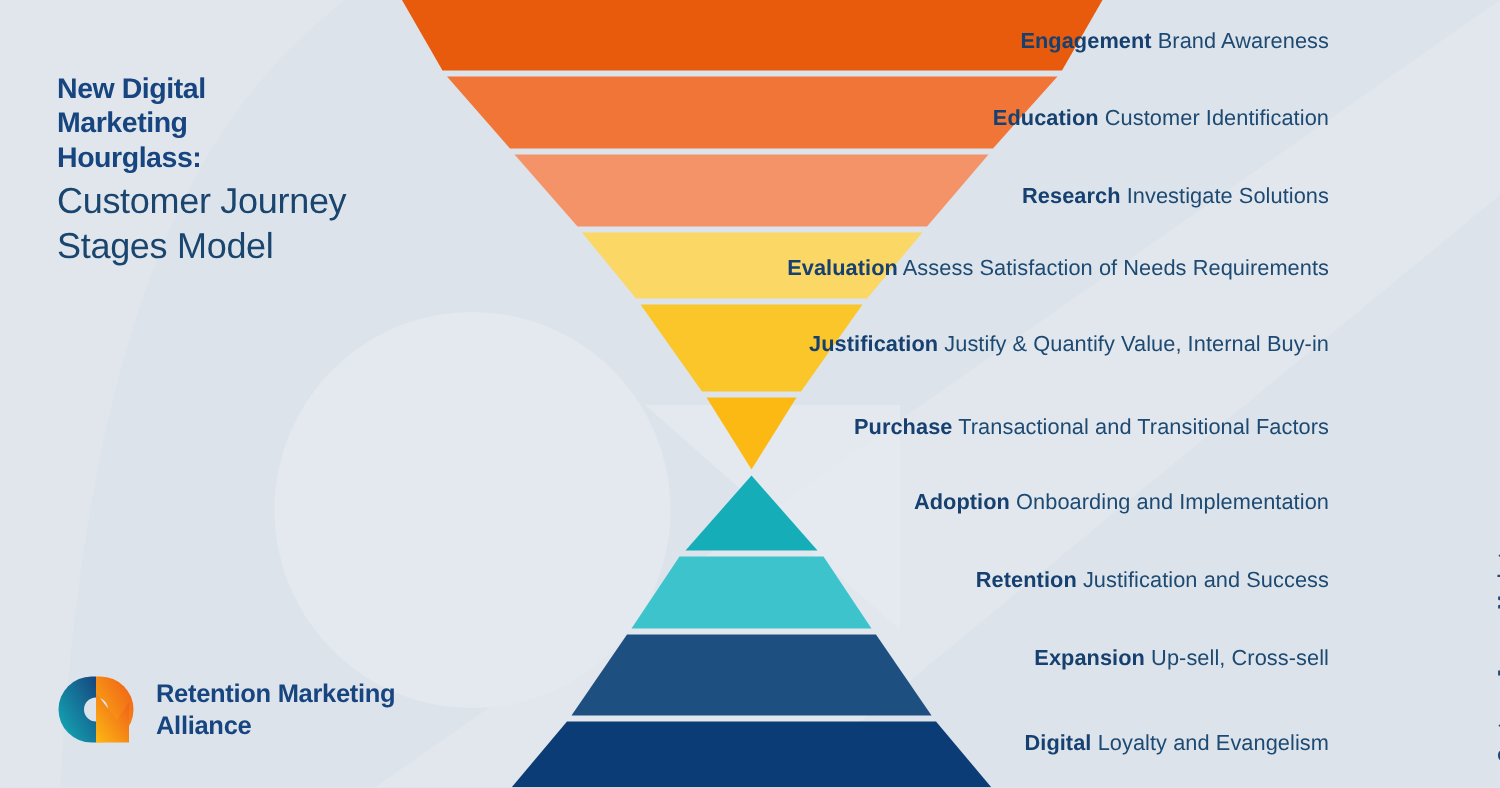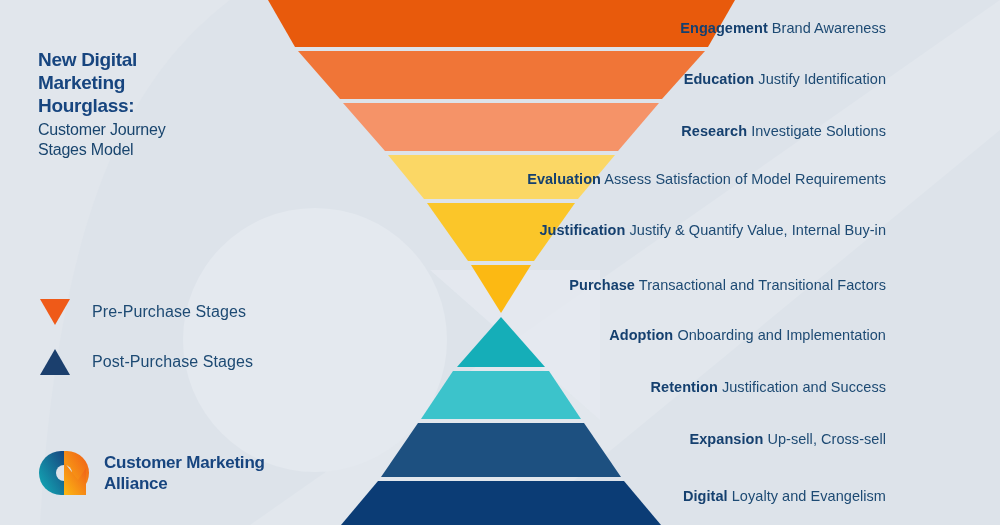--- a/index.html
+++ b/index.html
@@ -45,21 +45,21 @@
   }
   .title-strong {
     font-size: 19px;
     font-weight: 700;
     line-height: 1.22;
     color: #17457f;
     letter-spacing: -0.3px;
     margin: 0;
   }
   .title-light {
-    font-size: 16px;
+    font-size: 24px;
     font-weight: 400;
     line-height: 1.25;
     color: #19456e;
     letter-spacing: -0.2px;
     margin: 2px 0 0 0;
   }
 
   
   .legend {
     position: absolute;
@@ -207,78 +207,64 @@
       <div>New Digital</div>
       <div>Marketing</div>
       <div>Hourglass:</div>
     </div>
     <div class="title-light">
       <div>Customer Journey</div>
       <div>Stages Model</div>
     </div>
   </div>
 
-  <div class="legend">
-    <div class="legend-row">
-      <span class="legend-swatch">
-        <span class="tri-down"></span>
-      </span>
-      <span class="legend-label">Pre-Purchase Stages</span>
-    </div>
-    <div class="legend-row">
-      <span class="legend-swatch">
-        <span class="tri-up"></span>
-      </span>
-      <span class="legend-label">Post-Purchase Stages</span>
-    </div>
-  </div>
 
   <div class="logo">
     <svg class="logo-mark" viewBox="0 0 52 46">
       <defs>
         <linearGradient id="gC" x1="0" y1="1" x2="1" y2="0">
           <stop offset="0" stop-color="#12b0b9"></stop>
           <stop offset="1" stop-color="#17457f"></stop>
         </linearGradient>
         <linearGradient id="gM" x1="0" y1="1" x2="1" y2="0">
           <stop offset="0" stop-color="#fcb913"></stop>
           <stop offset="1" stop-color="#ef5a18"></stop>
         </linearGradient>
       </defs>
       <path d="M 26 1 L 26 45 L 23 45 A 22 22 0 0 1 23 1 Z" fill="url(#gC)"></path>
       <path d="M 26 1 L 29 1 A 22 22 0 0 1 29 45 L 26 45 Z" fill="url(#gM)"></path>
       <circle cx="26" cy="23" r="8" fill="#dde3ea"></circle>
       <path d="M 26 45 L 26 12 L 40 30 L 48 18 L 48 45 Z" fill="url(#gM)"></path>
     </svg>
     <div class="logo-text">
-      <div>Customer Marketing</div>
+      <div>Retention Marketing</div>
       <div>Alliance</div>
     </div>
   </div>
 
   <div class="labels">
 
     <div class="stage-label" style="top:20px">
       <span class="stage-name">Engagement</span>
       <span class="stage-desc">Brand Awareness</span>
     </div>
 
     <div class="stage-label" style="top:71px">
       <span class="stage-name">Education</span>
-      <span class="stage-desc">Justify Identification</span>
+      <span class="stage-desc">Customer Identification</span>
     </div>
 
     <div class="stage-label" style="top:123px">
       <span class="stage-name">Research</span>
       <span class="stage-desc">Investigate Solutions</span>
     </div>
 
     <div class="stage-label" style="top:171px">
       <span class="stage-name">Evaluation</span>
-      <span class="stage-desc">Assess Satisfaction of Model Requirements</span>
+      <span class="stage-desc">Assess Satisfaction of Needs Requirements</span>
     </div>
 
     <div class="stage-label" style="top:222px">
       <span class="stage-name">Justification</span>
       <span class="stage-desc">Justify &amp; Quantify Value, Internal Buy-in</span>
     </div>
 
     <div class="stage-label" style="top:277px">
       <span class="stage-name">Purchase</span>
       <span class="stage-desc">Transactional and Transitional Factors</span>

